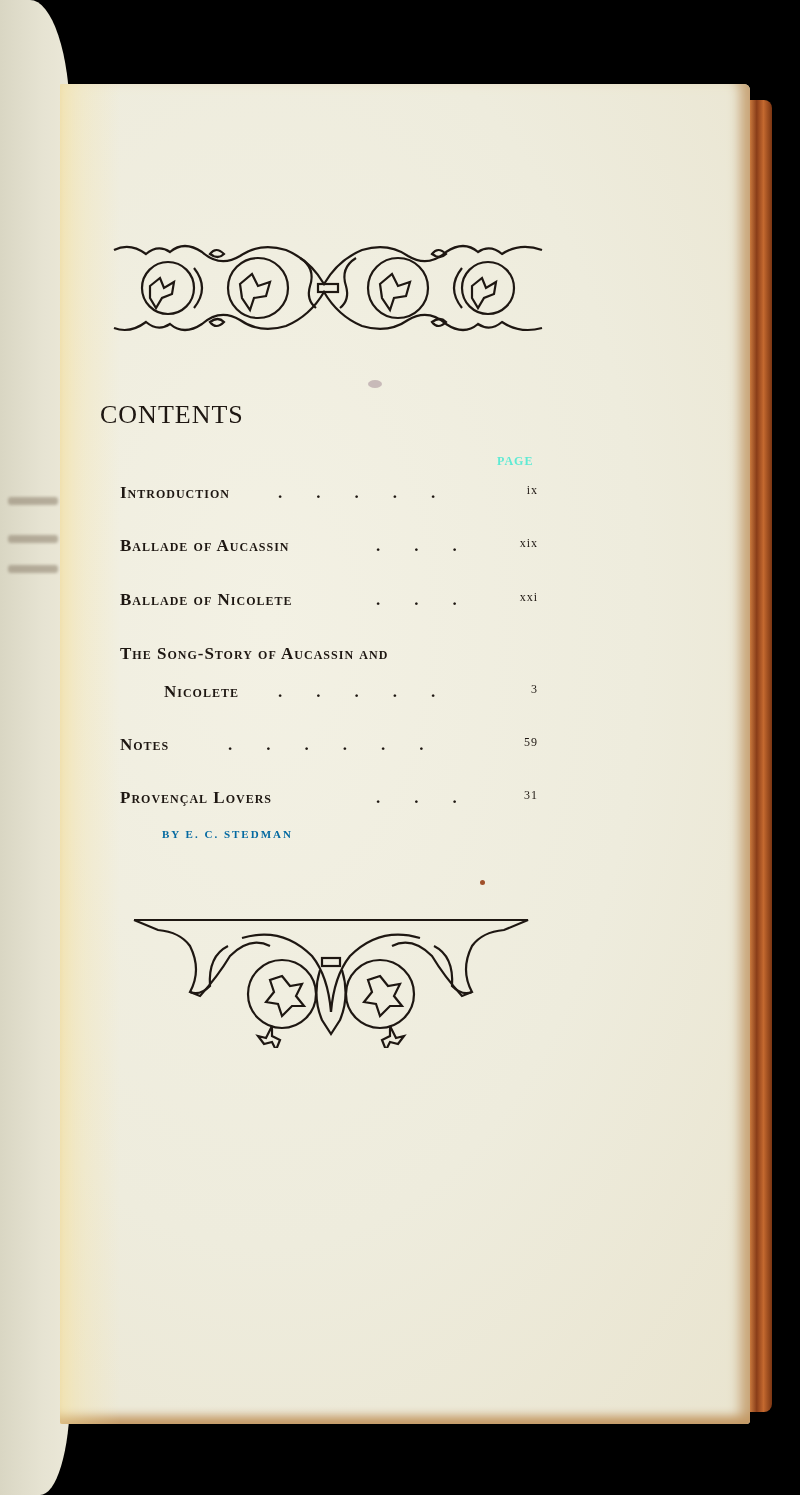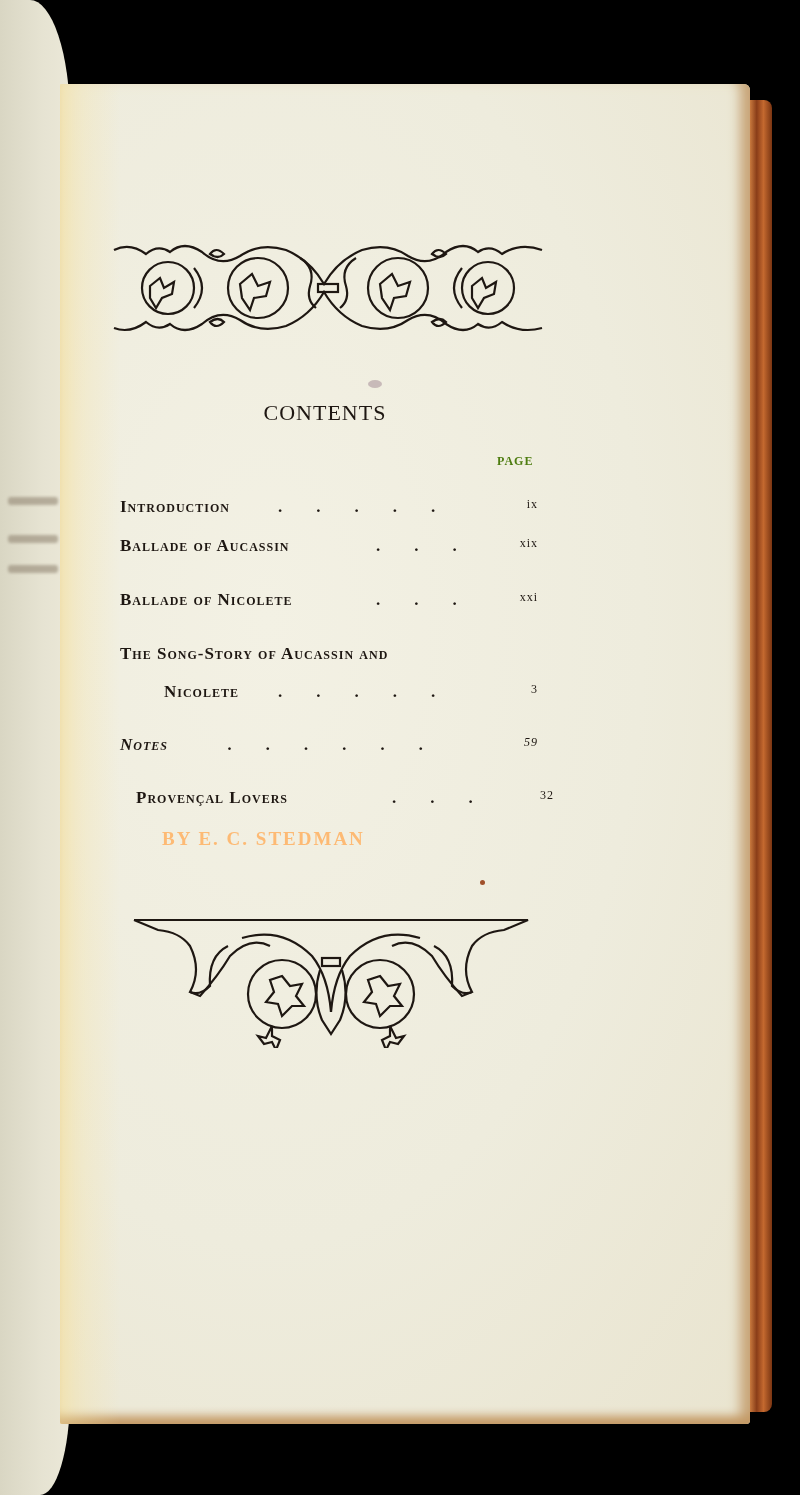--- a/index.html
+++ b/index.html
@@ -10,28 +10,28 @@
   .left-bleed { position:absolute; left:8px; width:50px; height:8px; background:#8c7f6c; opacity:.55; filter:blur(1.5px); border-radius:3px; }
   .cover { position:absolute; left:738px; top:100px; width:34px; height:1312px;
     background:linear-gradient(90deg,#b98a55 0%,#c97a3e 35%,#8a3d18 55%,#c4692f 75%,#7a3512 100%);
     border-radius:3px 8px 8px 3px; }
   .page { position:absolute; left:60px; top:84px; width:690px; height:1340px;
     background:radial-gradient(ellipse at 30% 40%, #f3f1e4 0%, #eeecdd 55%, #e9e4cf 100%);
     border-radius:2px 6px 4px 2px;
     box-shadow: inset 0 -14px 10px -6px #c49a66, inset -18px 0 12px -8px #c8a67a, inset 14px 0 20px -10px #efe2b6; }
   .gutter { position:absolute; left:60px; top:84px; width:60px; height:1340px; background:linear-gradient(90deg, rgba(245,225,160,.45), rgba(245,235,200,0)); }
   .ornament { position:absolute; }
-  .title { position:absolute; top:400px; left:60px; width:530px; text-align:center; font-size:22px; letter-spacing:1px; color:#1e1712; }
-  .page-label { position:absolute; top:454px; left:497px; font-size:12px; font-weight:bold; letter-spacing:1px; color:#4d7c0f; }
+  .title { position:absolute; top:400px; left:60px; width:530px; text-align:left; font-size:26px; letter-spacing:1px; color:#1e1712;padding-left:40px; }
+  .page-label { position:absolute; top:454px; left:497px; font-size:12px; font-weight:bold; letter-spacing:1px; color:#5eead4; }
   .toc { position:absolute; left:120px; width:418px; color:#1e1712; }
   .entry { position:absolute; left:0; width:418px; height:26px; font-size:17px; font-variant:small-caps; font-weight:bold; letter-spacing:1px; white-space:nowrap; }
   .entry .label { position:absolute; left:0; top:0; }
   .entry .dots { position:absolute; top:0; font-weight:bold; letter-spacing:0; }
   .entry .num { position:absolute; right:0; top:0; font-variant:normal; font-weight:normal; font-size:12px; }
-  .byline { position:absolute; left:162px; top:828px; font-size:19px; font-weight:bold; letter-spacing:2px; color:#fdba74; }
+  .byline { position:absolute; left:162px; top:828px; font-size:11px; font-weight:bold; letter-spacing:2px; color:#0369a1; }
   .spot { position:absolute; border-radius:50%; }
 </style>
 </head>
 <body>
 
 <div class="left-page">
   <div class="left-bleed" style="top:497px;"></div>
   <div class="left-bleed" style="top:535px;"></div>
   <div class="left-bleed" style="top:565px;"></div>
 </div>
@@ -60,21 +60,21 @@
     <rect x="208" y="46" width="20" height="8"></rect>
     <path d="M100 16 q6 -8 14 0 q-6 6 -14 0z M322 16 q6 -8 14 0 q-6 6 -14 0z"></path>
     <path d="M100 84 q6 8 14 0 q-6 -6 -14 0z M322 84 q6 8 14 0 q-6 -6 -14 0z"></path>
   </g>
 </svg>
 
 <div class="title">CONTENTS</div>
 <div class="page-label">PAGE</div>
 
 <div class="toc">
-  <div class="entry" style="top:483px;margin-top:14px;">
+  <div class="entry" style="top:483px;">
     <span class="label">Introduction</span>
     <span class="dots" style="left:158px;">.&nbsp;&nbsp;&nbsp;&nbsp;&nbsp;&nbsp;&nbsp;&nbsp;.&nbsp;&nbsp;&nbsp;&nbsp;&nbsp;&nbsp;&nbsp;&nbsp;.&nbsp;&nbsp;&nbsp;&nbsp;&nbsp;&nbsp;&nbsp;&nbsp;.&nbsp;&nbsp;&nbsp;&nbsp;&nbsp;&nbsp;&nbsp;&nbsp;.</span>
     <span class="num">ix</span>
   </div>
   <div class="entry" style="top:536px;">
     <span class="label">Ballade of Aucassin</span>
     <span class="dots" style="left:256px;">.&nbsp;&nbsp;&nbsp;&nbsp;&nbsp;&nbsp;&nbsp;&nbsp;.&nbsp;&nbsp;&nbsp;&nbsp;&nbsp;&nbsp;&nbsp;&nbsp;.</span>
     <span class="num">xix</span>
   </div>
   <div class="entry" style="top:590px;font-family:Liberation Serif, serif;">
@@ -83,29 +83,29 @@
     <span class="num">xxi</span>
   </div>
   <div class="entry" style="top:644px;">
     <span class="label">The Song-Story of Aucassin and</span>
   </div>
   <div class="entry" style="top:682px;">
     <span class="label" style="left:44px;">Nicolete</span>
     <span class="dots" style="left:158px;">.&nbsp;&nbsp;&nbsp;&nbsp;&nbsp;&nbsp;&nbsp;&nbsp;.&nbsp;&nbsp;&nbsp;&nbsp;&nbsp;&nbsp;&nbsp;&nbsp;.&nbsp;&nbsp;&nbsp;&nbsp;&nbsp;&nbsp;&nbsp;&nbsp;.&nbsp;&nbsp;&nbsp;&nbsp;&nbsp;&nbsp;&nbsp;&nbsp;.</span>
     <span class="num">3</span>
   </div>
-  <div class="entry" style="top:735px;font-style:italic;">
+  <div class="entry" style="top:735px;">
     <span class="label">Notes</span>
     <span class="dots" style="left:108px;">.&nbsp;&nbsp;&nbsp;&nbsp;&nbsp;&nbsp;&nbsp;&nbsp;.&nbsp;&nbsp;&nbsp;&nbsp;&nbsp;&nbsp;&nbsp;&nbsp;.&nbsp;&nbsp;&nbsp;&nbsp;&nbsp;&nbsp;&nbsp;&nbsp;.&nbsp;&nbsp;&nbsp;&nbsp;&nbsp;&nbsp;&nbsp;&nbsp;.&nbsp;&nbsp;&nbsp;&nbsp;&nbsp;&nbsp;&nbsp;&nbsp;.</span>
     <span class="num">59</span>
   </div>
-  <div class="entry" style="top:788px;margin-left:16px;">
+  <div class="entry" style="top:788px;">
     <span class="label">Provençal Lovers</span>
     <span class="dots" style="left:256px;">.&nbsp;&nbsp;&nbsp;&nbsp;&nbsp;&nbsp;&nbsp;&nbsp;.&nbsp;&nbsp;&nbsp;&nbsp;&nbsp;&nbsp;&nbsp;&nbsp;.</span>
-    <span class="num">32</span>
+    <span class="num">31</span>
   </div>
 </div>
 
 <div class="byline">BY E. C. STEDMAN</div>
 
 <svg class="ornament" style="left:132px;top:916px;" width="398" height="132" viewBox="0 0 398 132">
   <g fill="none" stroke="#1e1712" stroke-width="2.2">
     <path d="M2 4 L396 4 L372 14 Q350 16 340 30 Q328 54 340 76 L330 80 Q312 60 300 40 Q280 20 260 30"></path>
     <path d="M2 4 L26 14 Q48 16 58 30 Q70 54 58 76 L68 80 Q86 60 98 40 Q118 20 138 30"></path>
     <path d="M110 22 Q150 10 180 40 Q196 60 199 96"></path>

